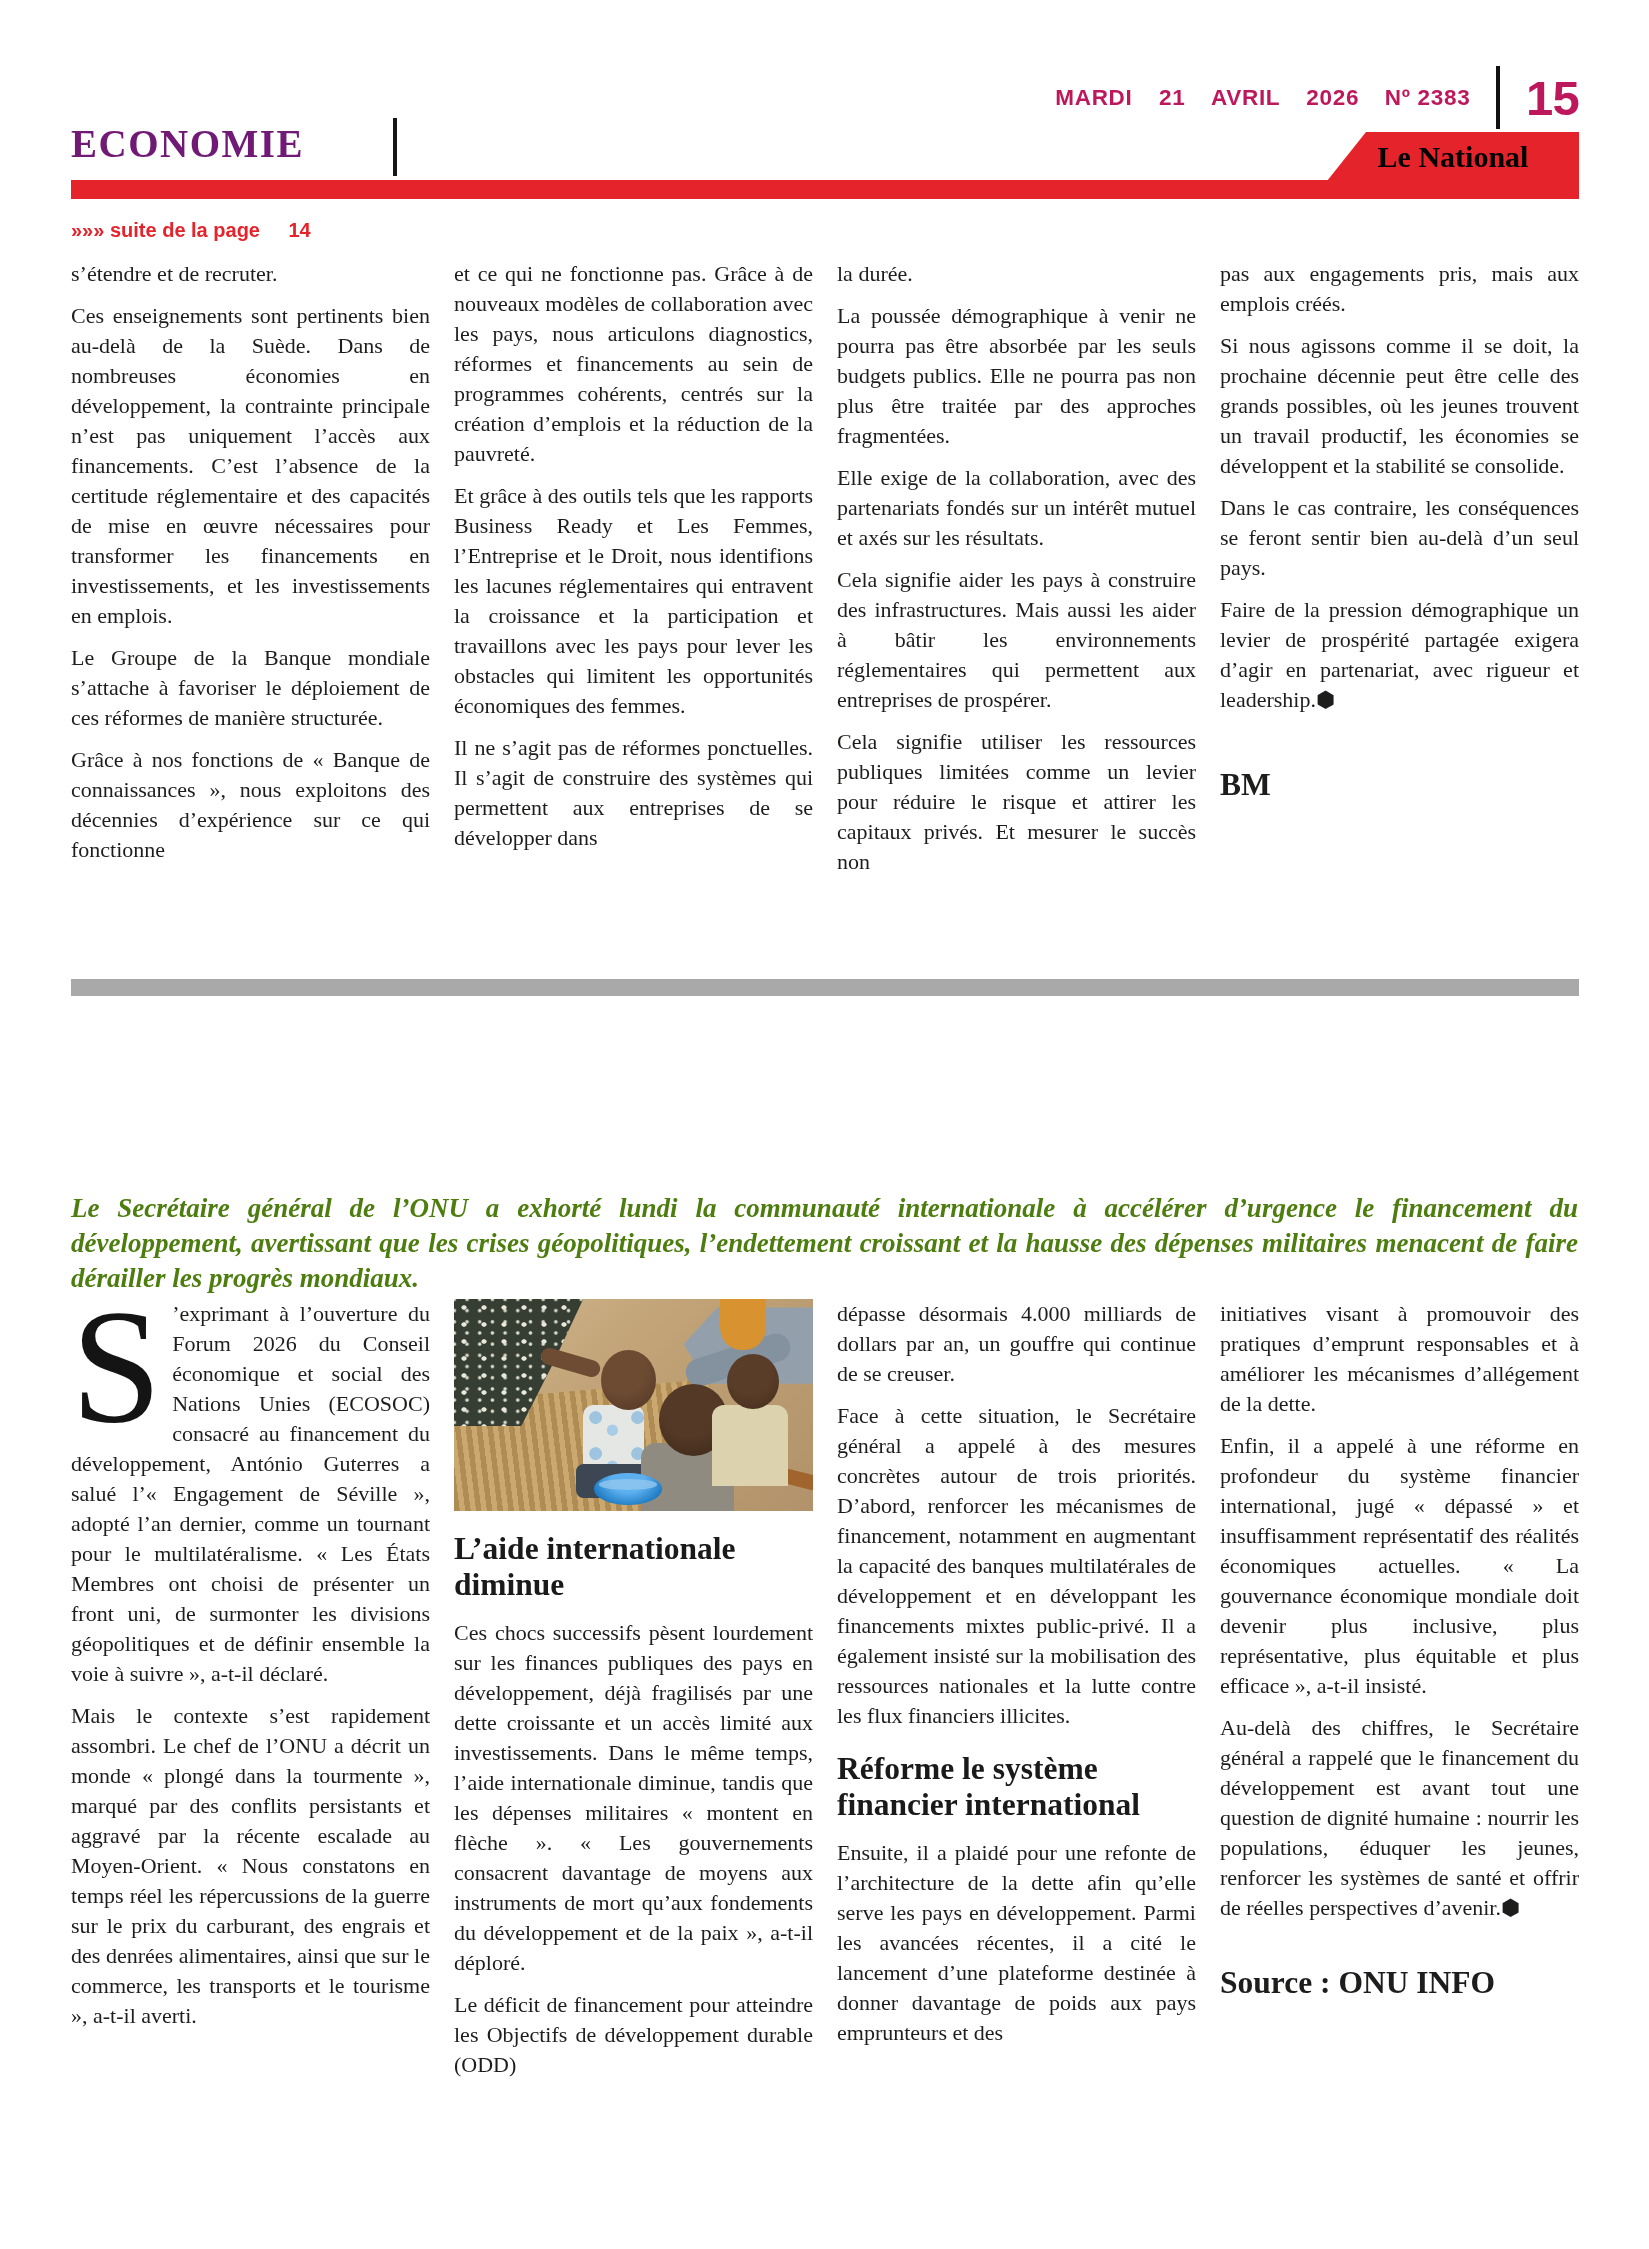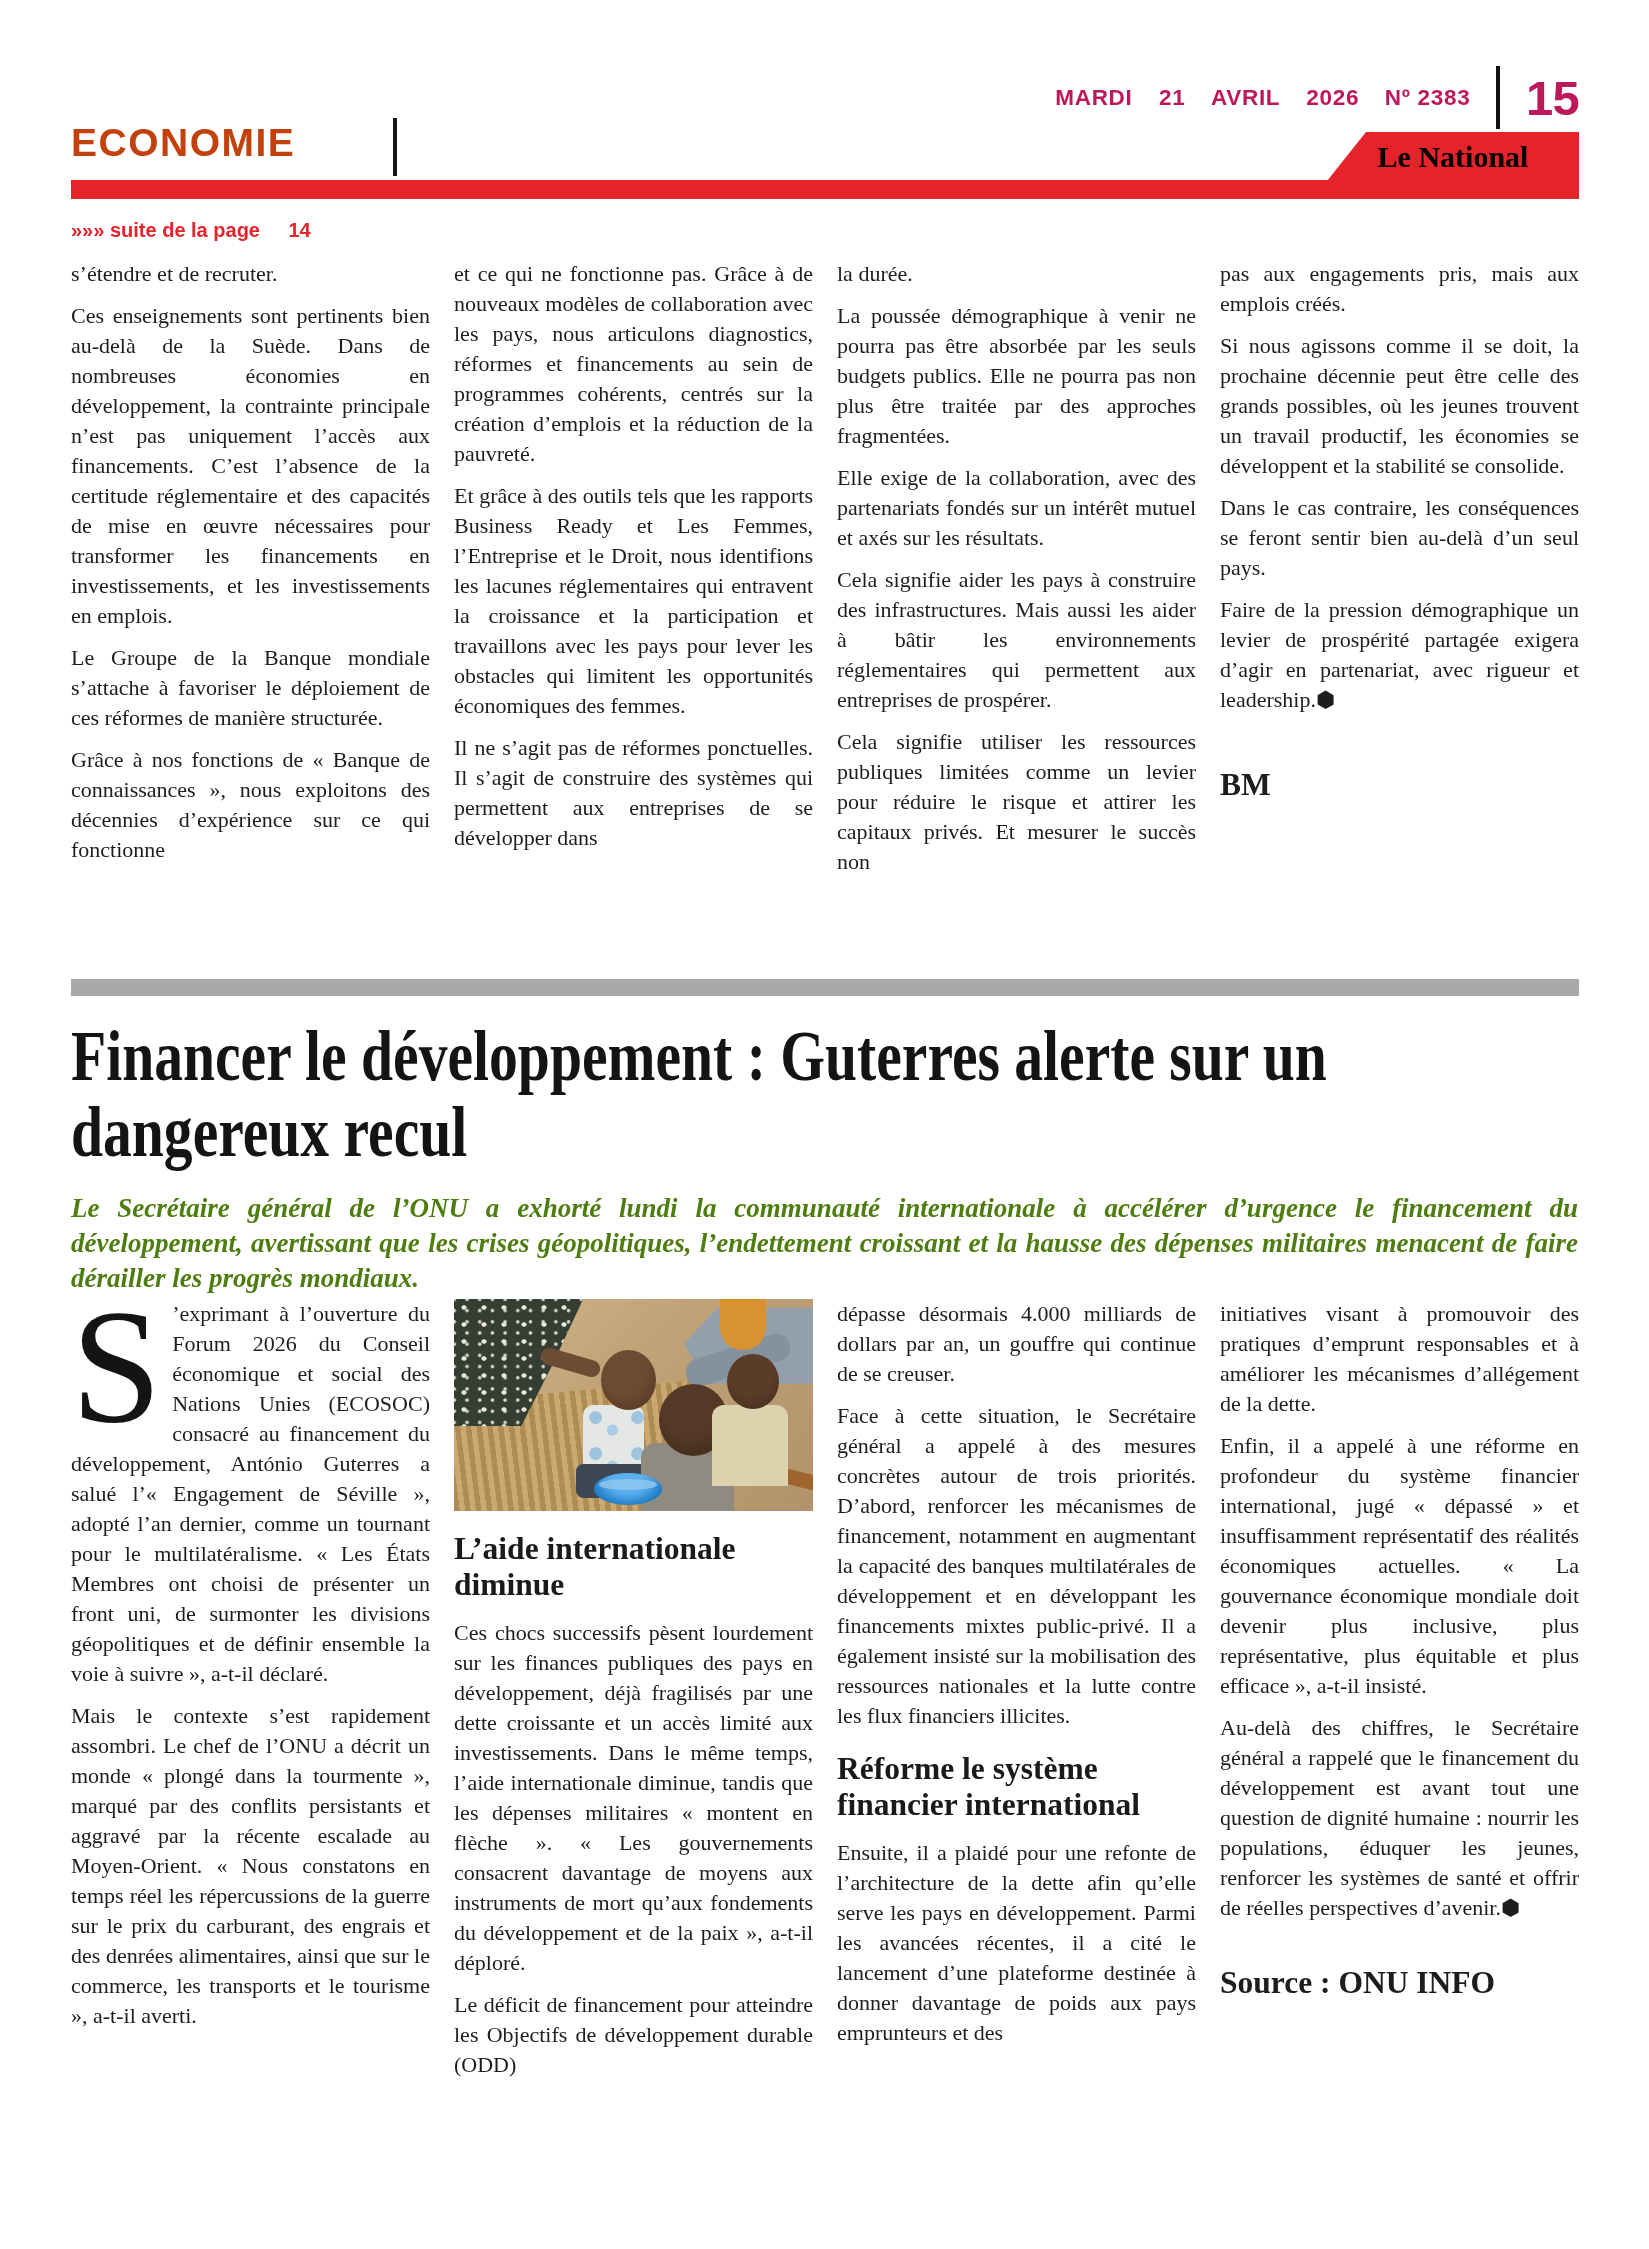--- a/index.html
+++ b/index.html
@@ -9,21 +9,21 @@
   
   .mast-right{position:absolute;top:66px;right:71px;display:flex;align-items:center;gap:25.5px;
               font-family:"Liberation Sans",sans-serif;font-weight:bold;color:#be185d;}
   .mast-date{font-size:22.5px;word-spacing:19.5px;letter-spacing:0.7px;}
   .mast-issue{font-size:22.5px;letter-spacing:0.7px;}
   .mast-bar{width:4.5px;height:63px;background:#111;}
   .mast-pagenum{font-size:49px;letter-spacing:-0.7px;}
 
   .section-row{position:absolute;top:112px;left:71px;right:71px;height:87px;}
   .section-title{position:absolute;left:0;top:9px;font-size:39px;font-weight:bold;
-                 letter-spacing:1.5px;color:#c2410c;font-family:Liberation Sans, sans-serif;}
+                 letter-spacing:1.5px;color:#701a75;font-family:Liberation Serif, serif;}
   .section-rule{position:absolute;left:322px;top:6px;width:3.7px;height:58px;background:#161616;}
   .red-band{position:absolute;left:0;right:0;bottom:0;height:19.5px;background:#e5232b;}
   .brand-box{position:absolute;right:0;bottom:18px;width:252px;height:49px;background:#e5232b;
              clip-path:polygon(39px 0,100% 0,100% 100%,0 100%);
              display:flex;align-items:center;justify-content:center;}
   .brand-text{color:#000000;font-size:30px;font-weight:bold;font-family:"Liberation Serif",serif;}
 
   .continuation{position:absolute;top:219px;left:71px;color:#e5232b;
                 font-family:"Liberation Sans",sans-serif;font-weight:bold;font-size:20px;}
   .continuation .cont-page{margin-left:28.5px;}
@@ -145,23 +145,20 @@
       <p>pas aux engagements pris, mais aux emplois créés.</p>
       <p>Si nous agissons comme il se doit, la prochaine décennie peut être celle des grands possibles, où les jeunes trouvent un travail productif, les économies se développent et la stabilité se consolide.</p>
       <p>Dans le cas contraire, les conséquences se feront sentir bien au-delà d’un seul pays.</p>
       <p>Faire de la pression démographique un levier de prospérité partagée exigera d’agir en partenariat, avec rigueur et leadership.⬢</p>
       <div class="signature">BM</div>
     </div>
   </div>
 
   <div class="divider"></div>
 
-  <div class="headline">
-    <span class="headline-inner">Financer le développement : Guterres alerte sur un dangereux recul</span>
-  </div>
   <div class="lede">Le Secrétaire général de l’ONU a exhorté lundi la communauté internationale à accélérer d’urgence le financement du développement, avertissant que les crises géopolitiques, l’endettement croissant et la hausse des dépenses militaires menacent de faire dérailler les progrès mondiaux.</div>
 
   <div class="cols cols-bottom">
     <div class="col">
       <p><span class="dropcap">S</span><span>’exprimant à l’ouverture du Forum 2026 du Conseil économique et social des Nations Unies (ECOSOC) consacré au financement du développement, António Guterres a salué l’« Engagement de Séville », adopté l’an dernier, comme un tournant pour le multilatéralisme. « Les États Membres ont choisi de présenter un front uni, de surmonter les divisions géopolitiques et de définir ensemble la voie à suivre », a-t-il déclaré.</span></p>
       <p>Mais le contexte s’est rapidement assombri. Le chef de l’ONU a décrit un monde « plongé dans la tourmente », marqué par des conflits persistants et aggravé par la récente escalade au Moyen-Orient. « Nous constatons en temps réel les répercussions de la guerre sur le prix du carburant, des engrais et des denrées alimentaires, ainsi que sur le commerce, les transports et le tourisme », a-t-il averti.</p>
     </div>
 
     <div class="col">
       <div class="photo">

